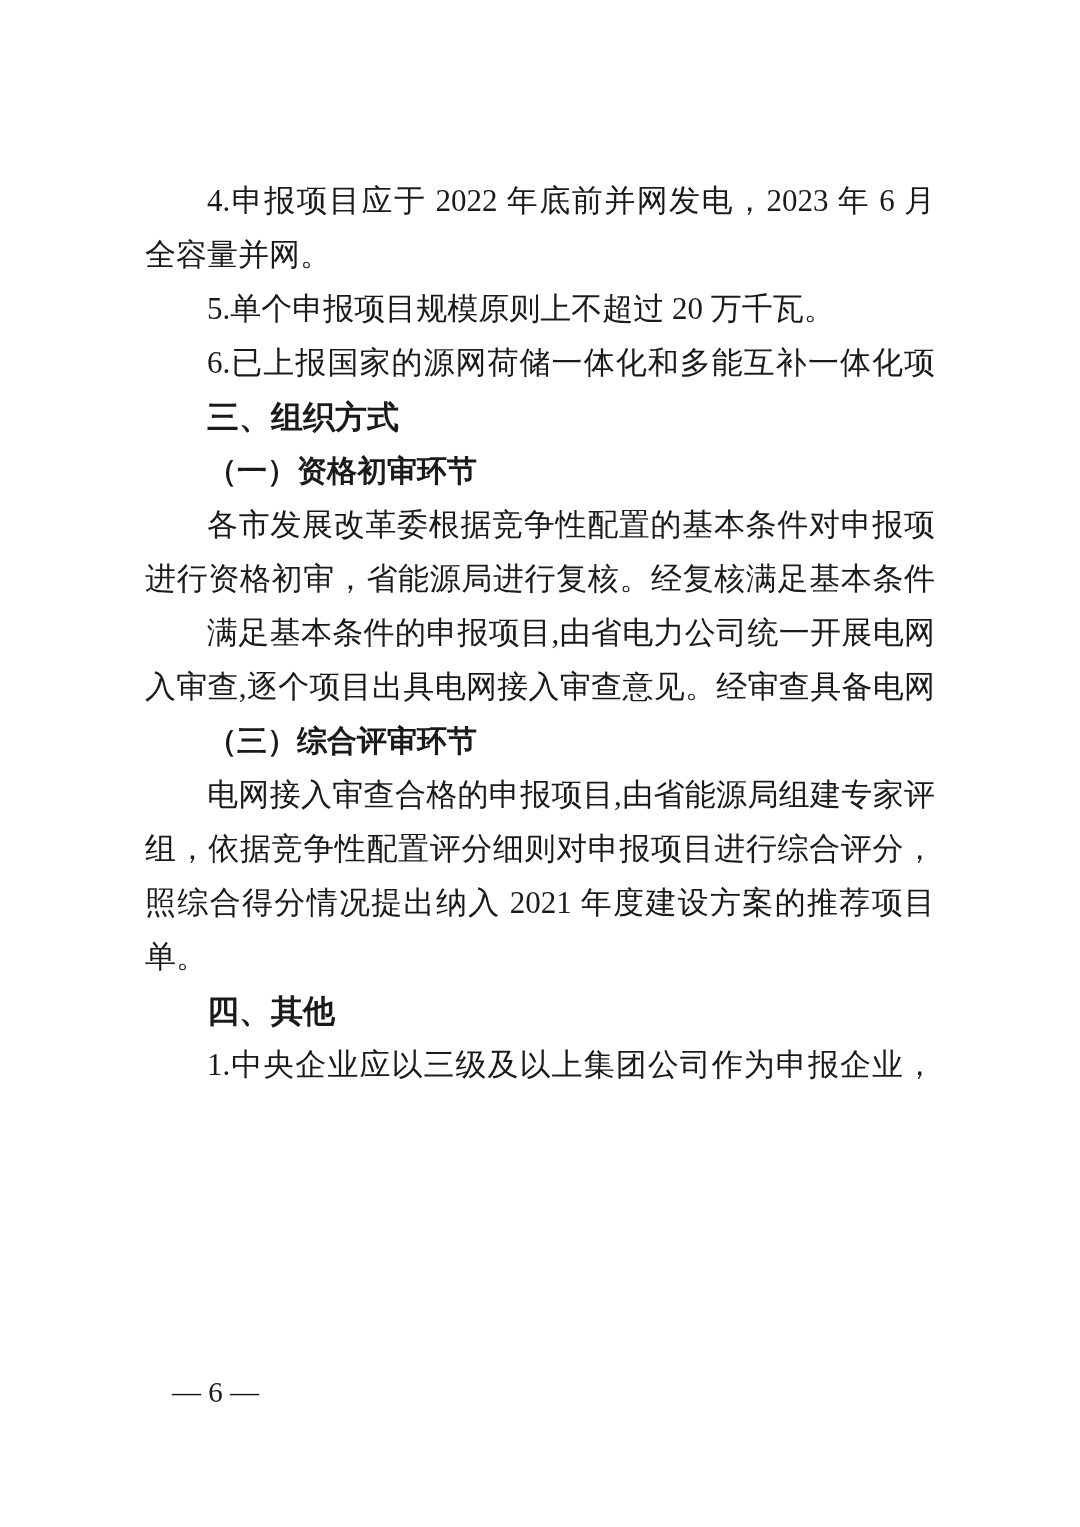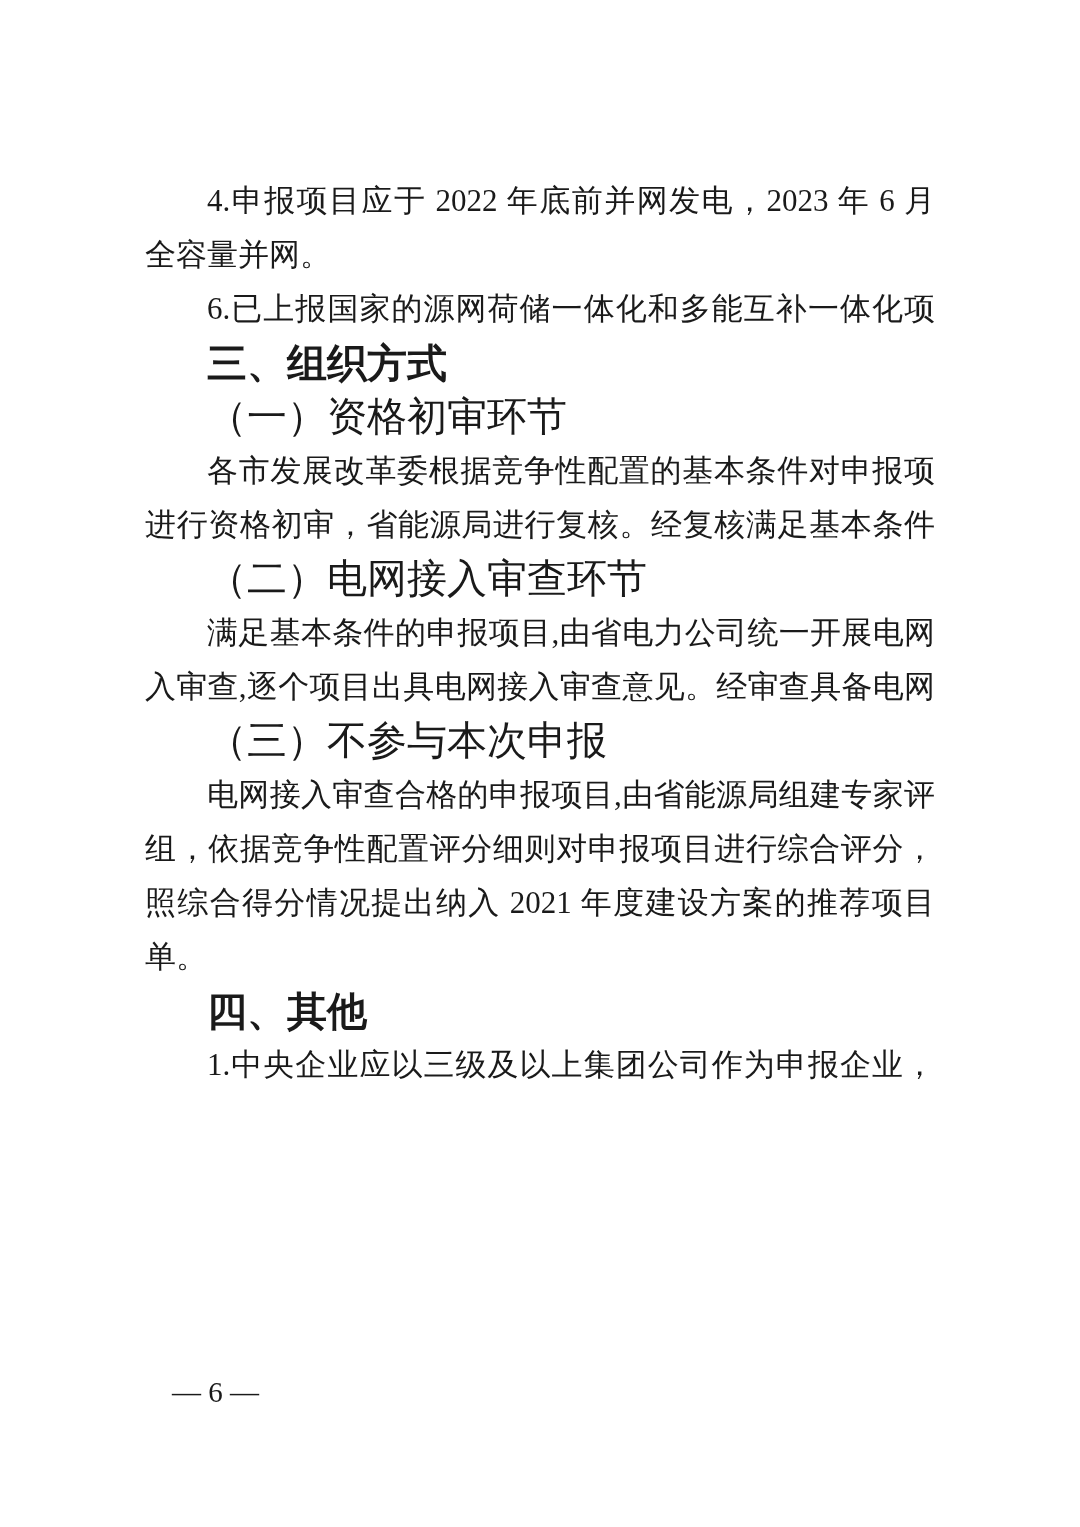--- a/index.html
+++ b/index.html
@@ -27,51 +27,51 @@
   }
   .indent { text-indent: 62px; }
   .just {
     text-align: justify;
     text-align-last: justify;
     text-justify: inter-character;
   }
   .h-major {
     font-weight: 700;
     font-family: "Liberation Sans", sans-serif;
-    font-size: 40px;
+    font-size: 32px;
   }
   .h-sub {
-    font-weight: 400;
-    font-size: 40px;
+    font-weight: 700;
+    font-size: 30px;
   }
   .page-num {
     position: absolute;
     left: 172px;
     top: 1372px;
     font-size: 29px;
     line-height: 40px;
     color: #1a1a1a;
   }
 </style>
 </head>
 <body>
 
 <div class="page">
   <div class="text-block">
     <div class="line indent just">4.申报项目应于 2022 年底前并网发电，2023 年 6 月底前</div>
     <div class="line">全容量并网。</div>
+    <div class="line indent">5.单个申报项目规模原则上不超过 20 万千瓦。</div>
     <div class="line indent just">6.已上报国家的源网荷储一体化和多能互补一体化项目</div>
     <div class="line indent h-major">三、组织方式</div>
     <div class="line indent h-sub">（一）资格初审环节</div>
     <div class="line indent just">各市发展改革委根据竞争性配置的基本条件对申报项目</div>
     <div class="line just">进行资格初审，省能源局进行复核。经复核满足基本条件要求</div>
-    <div class="line indent h-sub">（二）电网接入审查环节</div>
     <div class="line indent just">满足基本条件的申报项目,由省电力公司统一开展电网接</div>
     <div class="line just">入审查,逐个项目出具电网接入审查意见。经审查具备电网接</div>
-    <div class="line indent h-sub">（三）不参与本次申报</div>
+    <div class="line indent h-sub">（三）综合评审环节</div>
     <div class="line indent just">电网接入审查合格的申报项目,由省能源局组建专家评审</div>
     <div class="line just">组，依据竞争性配置评分细则对申报项目进行综合评分，并按</div>
     <div class="line just">照综合得分情况提出纳入 2021 年度建设方案的推荐项目清</div>
     <div class="line">单。</div>
     <div class="line indent h-major">四、其他</div>
     <div class="line indent just">1.中央企业应以三级及以上集团公司作为申报企业，并说</div>
   </div>
 
   <div class="page-num">— 6 —</div>
 </div>

